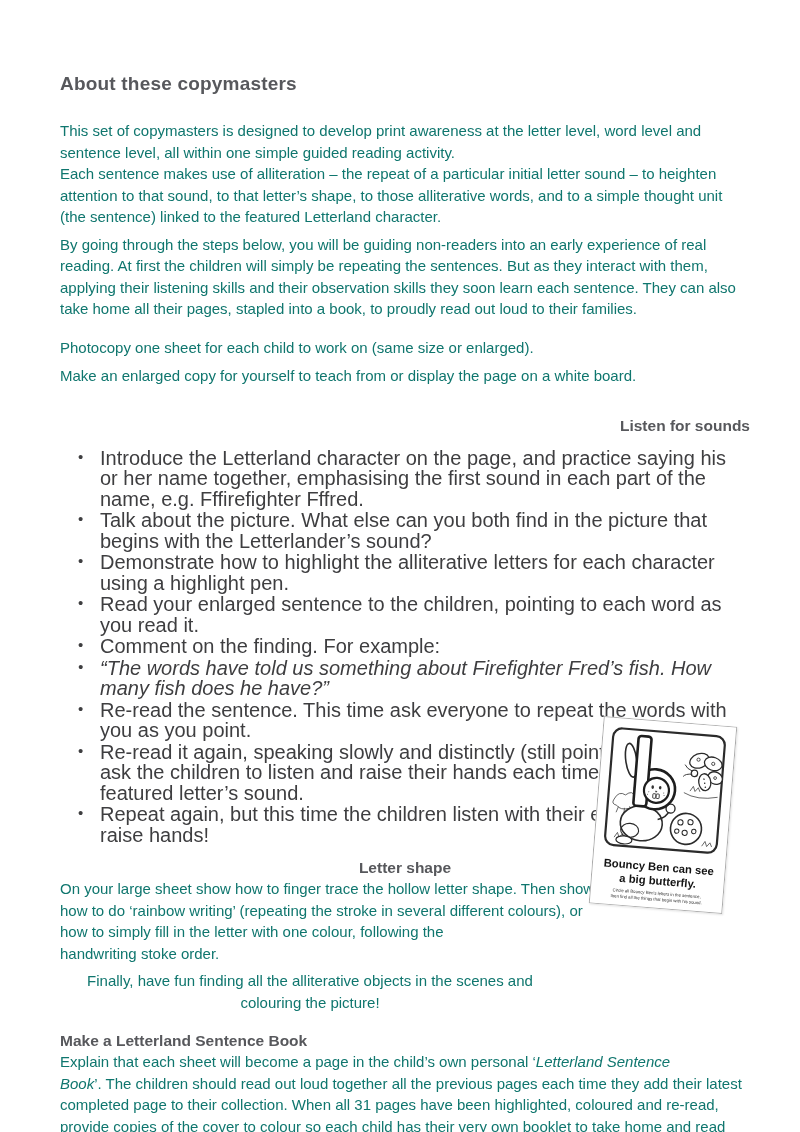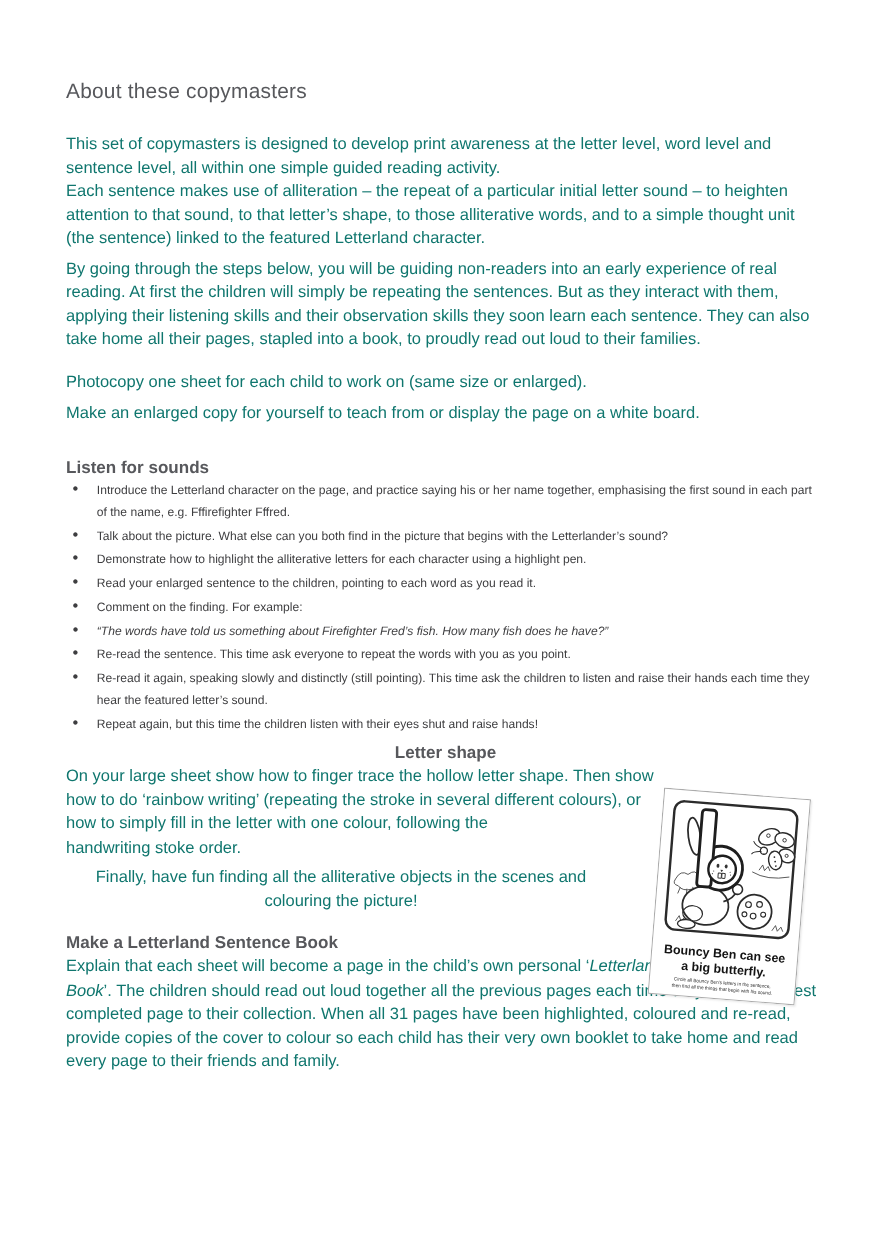--- a/index.html
+++ b/index.html
@@ -9,21 +9,21 @@
     background:#ffffff;
     font-family:"Liberation Sans", sans-serif;
     color:#3e3e40;
     overflow:hidden;
   }
   .content { padding:72px 50px 0 60px; }
   .h1 {
     margin:0;
     font-size:19px;
     line-height:23px;
-    font-weight:normal;
+    font-weight:bold;
     color:#57585c;
     letter-spacing:0.2px;
   }
   .h3 {
     margin:0;
     font-size:15.5px;
     line-height:21px;
     font-weight:bold;
     color:#57585c;
   }
@@ -37,26 +37,26 @@
   .em { font-style:italic; }
   .w690 { max-width:690px; }
   .w545 { max-width:545px; }
   .w500 { max-width:500px;text-align:center; }
   .mt3  { margin-top:3px; }
   .mt5  { margin-top:5px;text-align:center; }
   .mt6  { margin-top:6px; }
   .mt7  { margin-top:7px; }
   .mt17 { margin-top:17px; }
   .mt25 { margin-top:25px; }
-  .mt28 { margin-top:28px; }
+  .mt28 { margin-top:28px;text-align:right; }
   ul.bullets {
     list-style:none;
-    margin:0; padding:0;
+    margin:12px; padding:0;
     max-width:688px;
-    font-size:11px;
+    font-size:20px;
     line-height:20.5px;
     color:#3e3e40;
   }
   ul.bullets li {
     position:relative;
     padding-left:28px;
     margin:0 0 1px 0;
   }
   ul.bullets li::before {
     content:"\2022";

